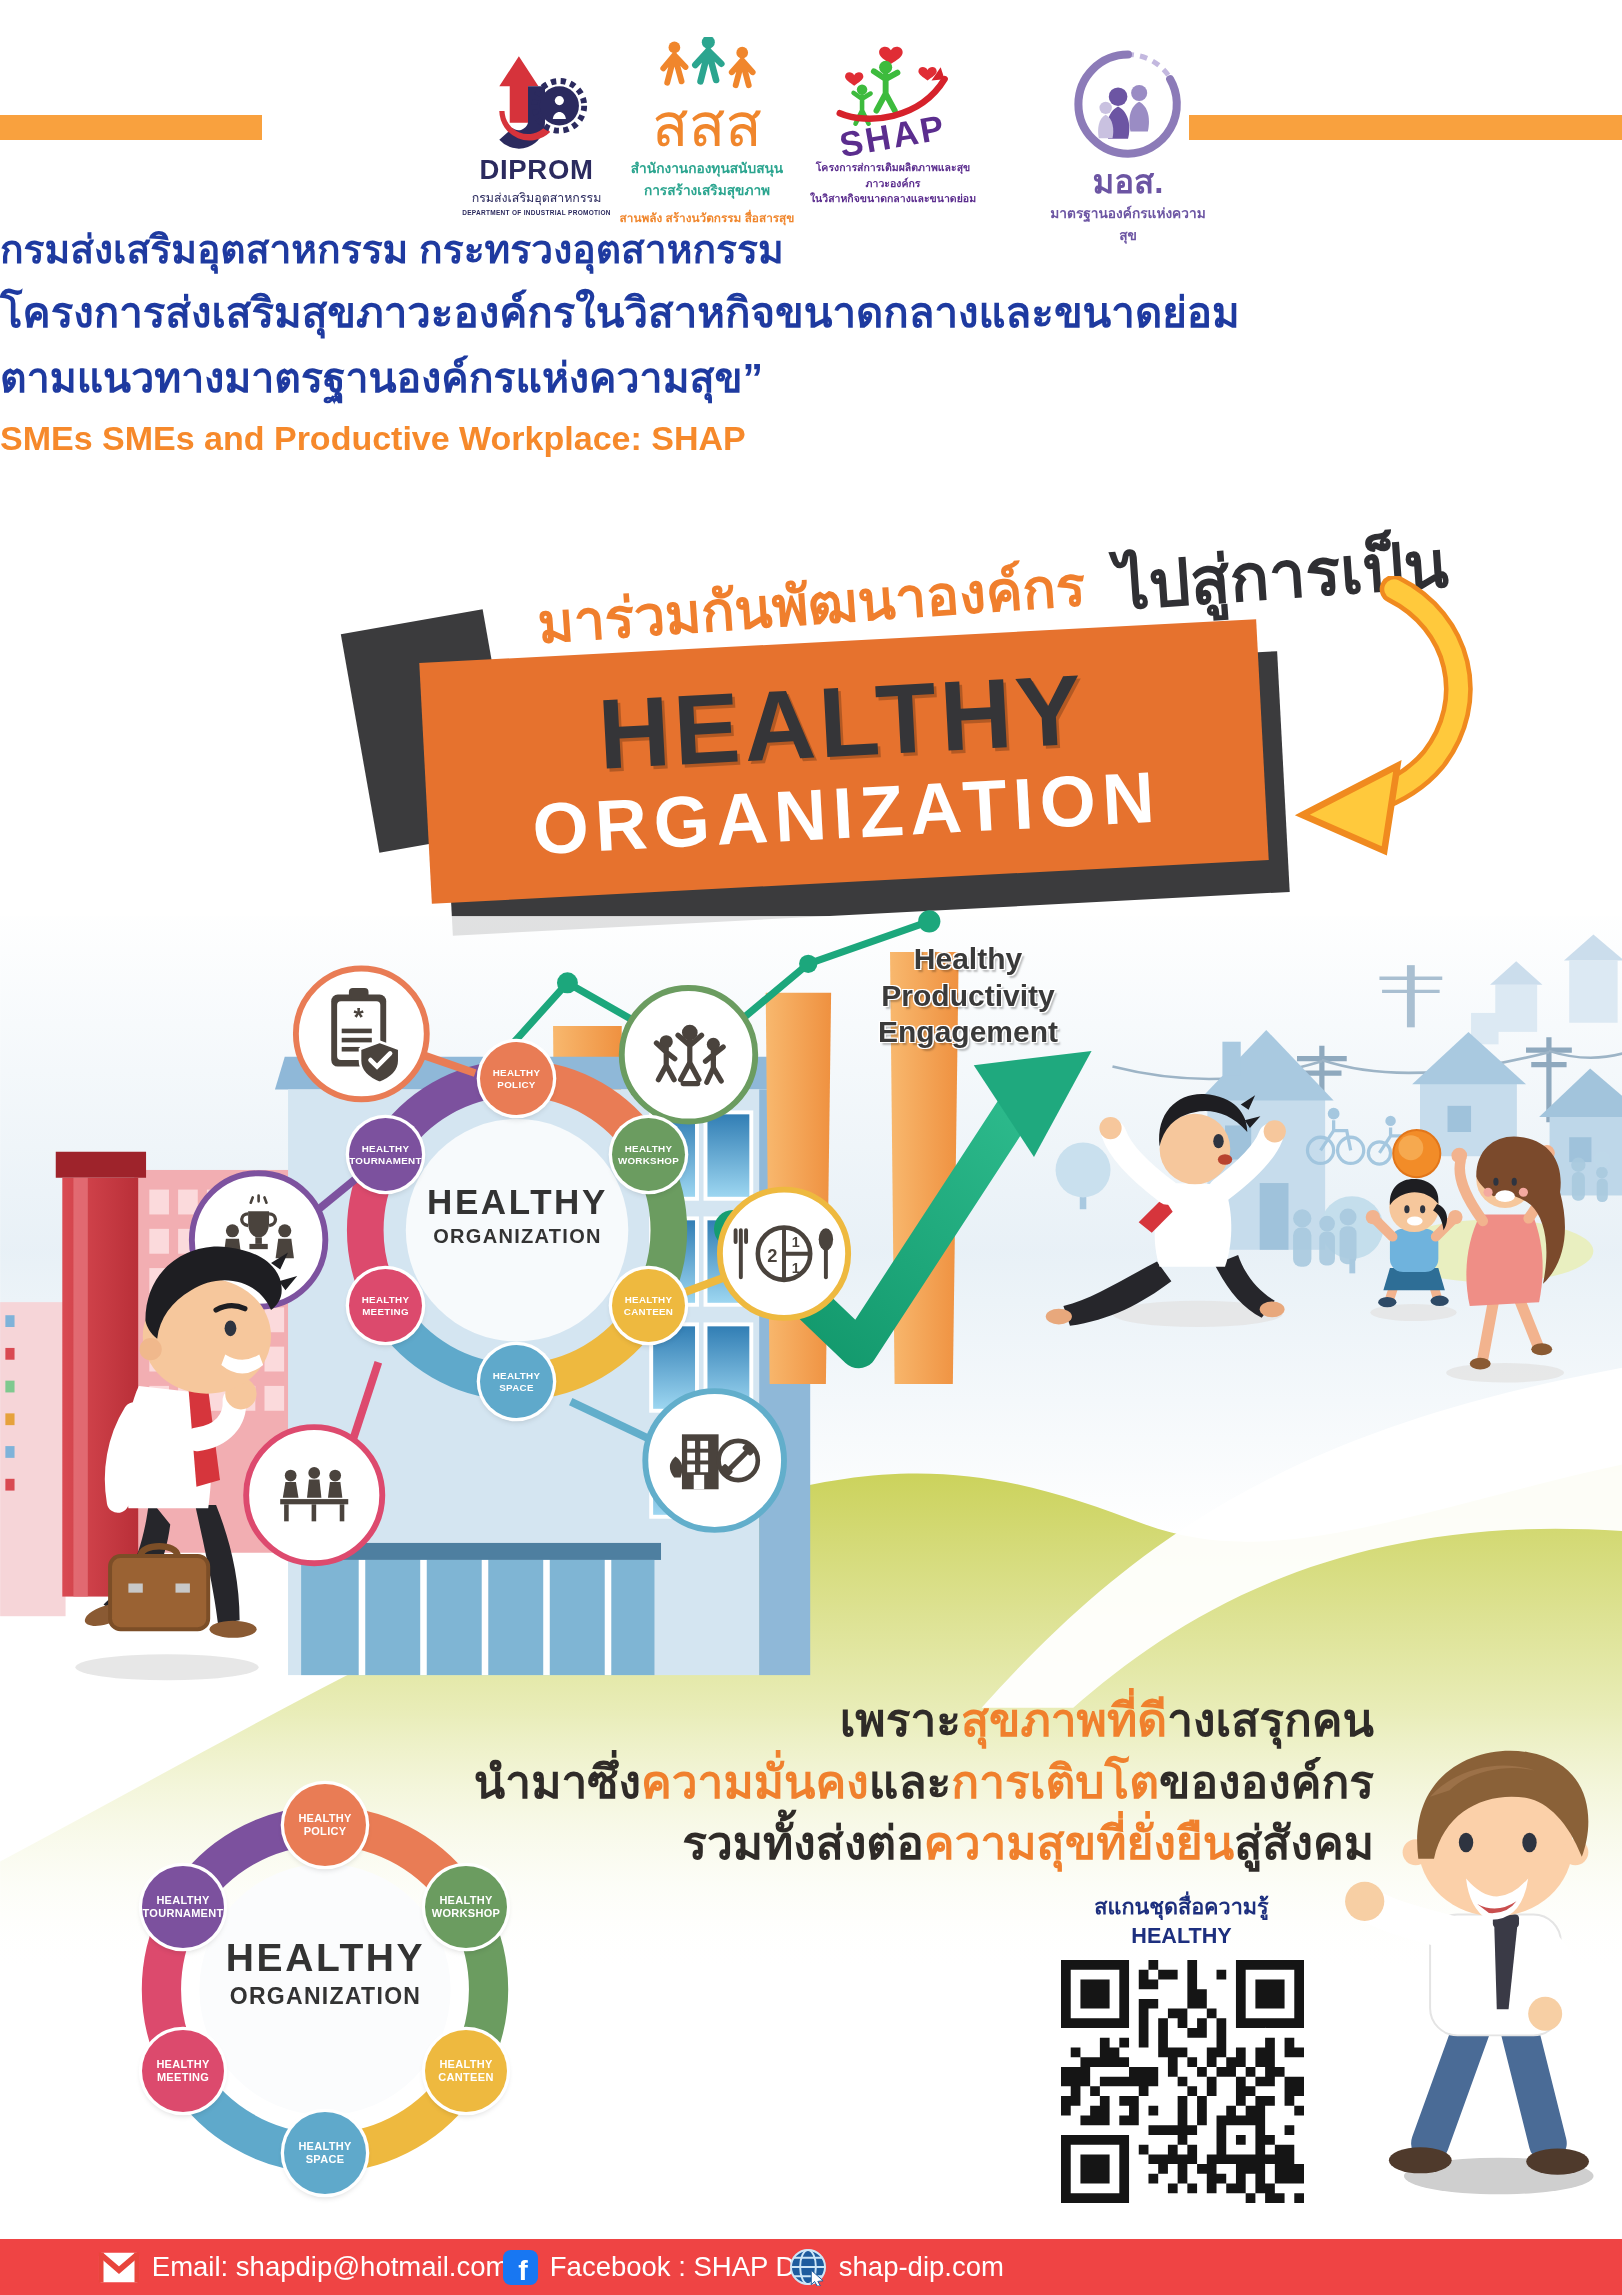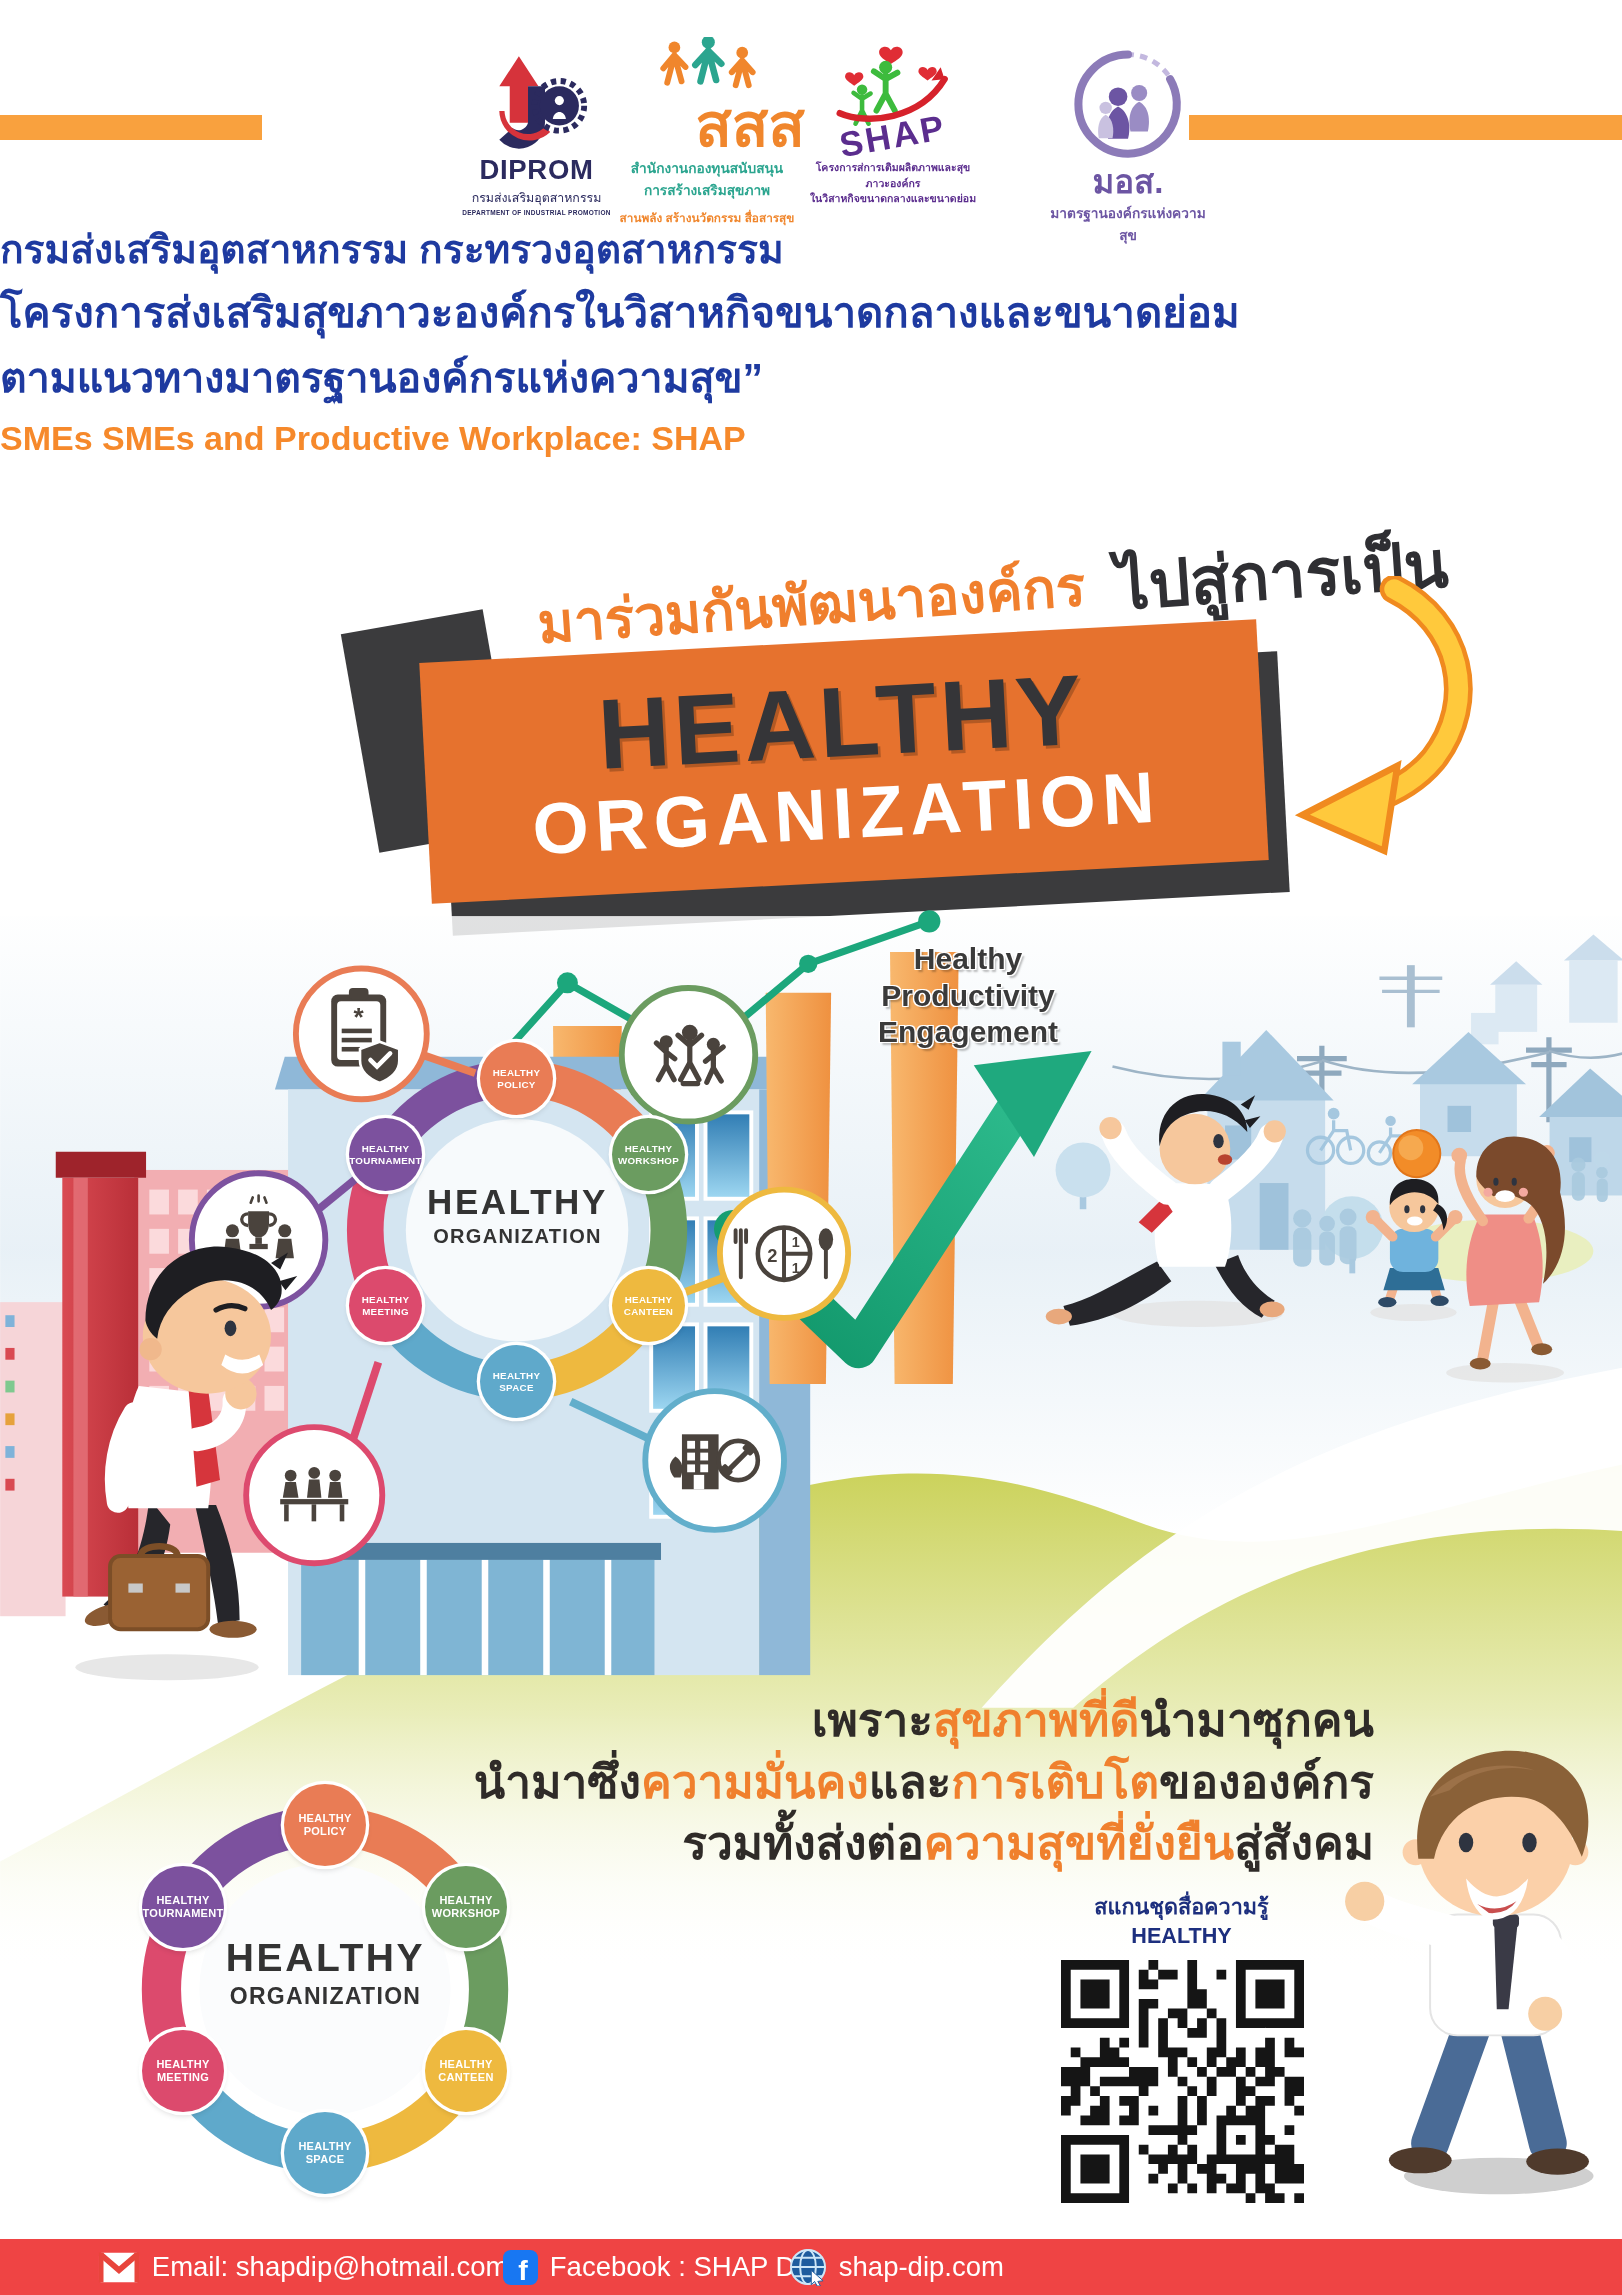--- a/index.html
+++ b/index.html
@@ -8,21 +8,21 @@
   .abs{position:absolute;}
   
   .hbar{position:absolute;top:115px;height:25px;background:#F9A13E;}
   .hbar.left{left:0;width:262px;}
   .hbar.right{right:0;width:434px;}
   .logo{position:absolute;text-align:center;}
   .logo .lname{font-weight:800;color:#2B2A5E;}
   .diprom-name{font-size:27.5px;letter-spacing:0.7px;margin-top:1.3px;}
   .diprom-thai{font-size:12.4px;color:#2B2A5E;margin-top:1.3px;}
   .diprom-eng{font-size:6.5px;color:#2B2A5E;letter-spacing:0.3px;margin-top:2px;font-weight:700;}
-  .sss-big{font-size:60px;line-height:.95;font-weight:700;color:#F0862C;text-align:right;}
+  .sss-big{font-size:60px;line-height:.95;font-weight:400;color:#F0862C;}
   .sss-l{font-size:13.7px;color:#2BA58F;font-weight:700;margin-top:2.6px;}
   .sss-m{font-size:11.8px;color:#F0862C;font-weight:700;margin-top:7px;}
   .shap-name{font-size:35px;font-weight:800;color:#5B2D8E;transform:rotate(-10deg);display:inline-block;letter-spacing:2.6px;}
   .shap-l{font-size:10.5px;color:#5B2D8E;font-weight:700;margin-top:3.9px;line-height:1.5;}
   .mos-name{font-size:33px;font-weight:800;color:#6C55A3;line-height:1;}
   .mos-tag{font-size:13.7px;color:#6C55A3;font-weight:700;margin-top:3.9px;}
   
   .title{position:absolute;left:0;width:100%;text-align:left;font-weight:700;line-height:1.15;}
   .t1{top:228px;font-size:39px;color:#1E3AA0;}
   .t2{top:289px;font-size:42px;color:#1E3AA0;}
@@ -613,21 +613,21 @@
   <div class="node nodeB c5" style="left:142px;top:1866px;">
     <span>HEALTHY</span>
       <span>TOURNAMENT</span>
     </div>
   <div class="ringCenter rcB">
     <div class="rc1">HEALTHY</div>
     <div class="rc2">ORGANIZATION</div>
   </div>
 
   <div class="message">
-    <div><span>เพราะ</span><span class="or">สุขภาพที่ดี</span><span>นำมาซุกคน</span></div>
+    <div><span>เพราะ</span><span class="or">สุขภาพที่ดี</span><span>างเสรุกคน</span></div>
     <div><span>นำมาซึ่ง</span><span class="or">ความมั่นคง</span><span>และ</span><span class="or">การเติบโต</span><span>ขององค์กร</span></div>
     <div><span>รวมทั้งส่งต่อ</span><span class="or">ความสุขที่ยั่งยืน</span><span>สู่สังคม</span></div>
   </div>
 
   <div class="qr-label">
     <div>สแกนชุดสื่อความรู้</div>
     <div>HEALTHY</div>
   </div>
   <svg id="qr-code" class="abs" style="left:1061px;top:1960px;" width="243" height="243" viewBox="0 0 350 350">
       <rect width="350" height="350" fill="#fff"></rect>

